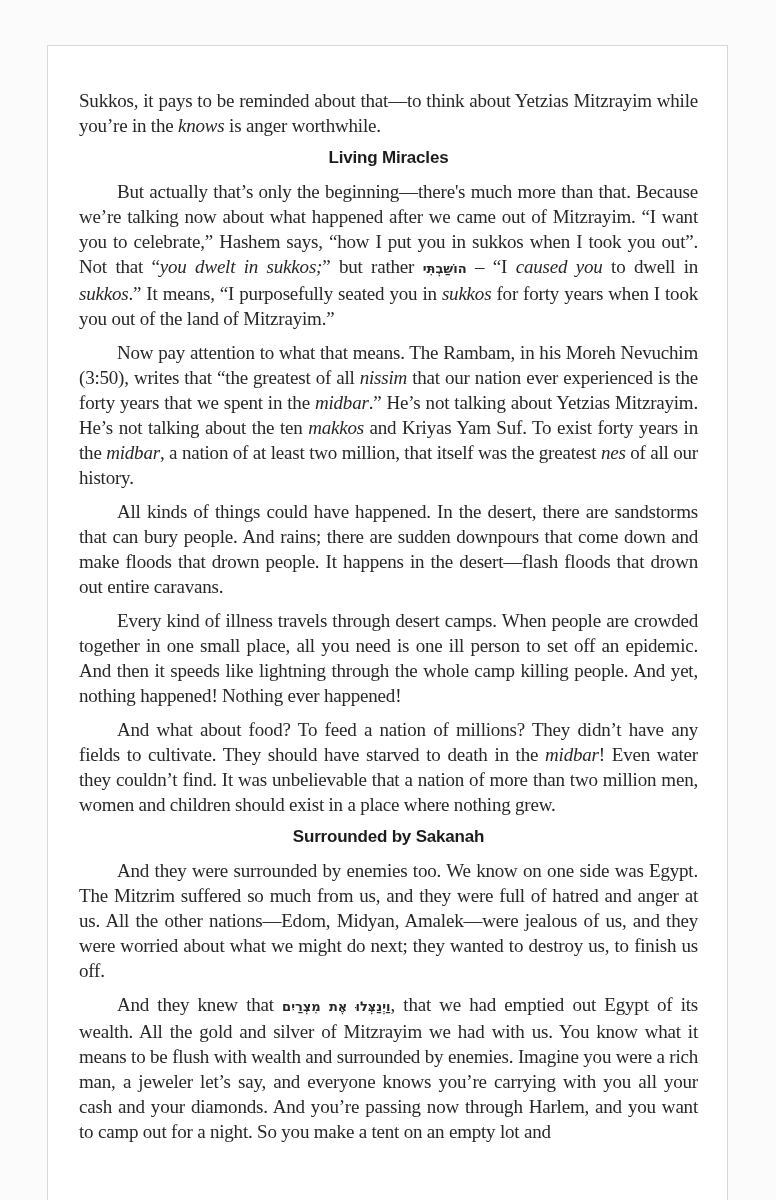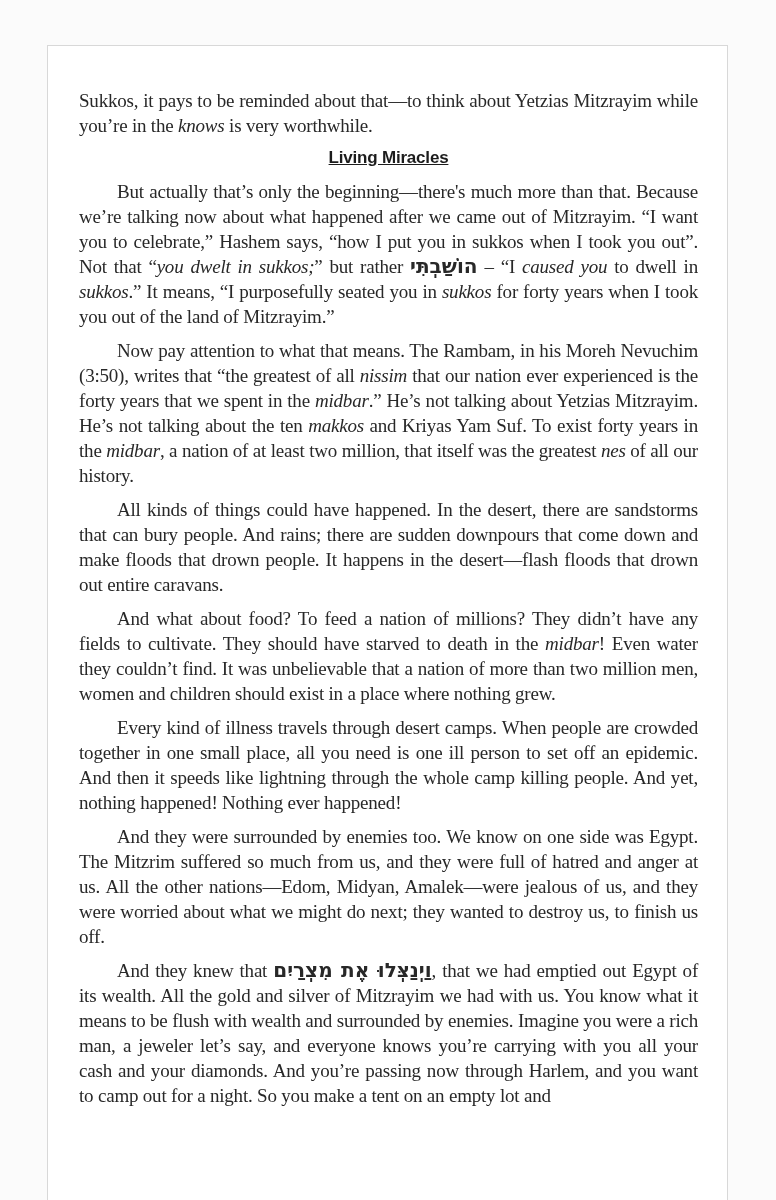--- a/index.html
+++ b/index.html
@@ -38,27 +38,26 @@
   }
   .heading {
     font-family: "Liberation Sans", "DejaVu Sans", sans-serif;
     font-weight: bold;
     font-size: 17px;
     letter-spacing: -0.2px;
     color: #1c1c1c;
     text-align: center;
     margin: 7px 0 10px 0;
     line-height: 22px;
-    text-decoration: underline;
   }
   .run-i { font-style: italic; }
   .run-h {
     font-family: "DejaVu Sans", sans-serif;
     font-weight: 600;
-    font-size: 20px;
+    font-size: 13px;
     letter-spacing: 0;
   }
   .page-footer {
     position: absolute;
     left: 0;
     right: 0;
     top: 1078px;
     text-align: center;
     font-family: "Liberation Sans", "DejaVu Sans", sans-serif;
     font-weight: bold;
@@ -66,34 +65,35 @@
     letter-spacing: 1.3px;
     color: #3e3e3e;
   }
 </style>
 </head>
 <body>
 
 <div class="page-card">
   <div class="body-text">
 
-    <p class="para"><span>Sukkos, it pays to be reminded about that—to think about Yetzias Mitzrayim while you’re in the </span><span class="run-i">knows</span><span> is very worthwhile.</span></p>
+    <p class="para"><span>Sukkos, it pays to be reminded about that—to think about Yetzias Mitzrayim while you’re in the </span><span class="run-i">knows</span><span> is anger worthwhile.</span></p>
 
     <h2 class="heading">Living Miracles</h2>
 
     <p class="para indent"><span>But actually that’s only the beginning—there's much more than that. Because we’re talking now about what happened after we came out of Mitzrayim. “I want you to celebrate,” Hashem says, “how I put you in sukkos when I took you out”. Not that “</span><span class="run-i">you dwelt in sukkos;</span><span>” but rather </span><span class="run-h">הוֹשַׁבְתִּי</span><span> – “I </span><span class="run-i">caused you</span><span> to dwell in </span><span class="run-i">sukkos</span><span>.” It means, “I purposefully seated you in </span><span class="run-i">sukkos</span><span> for forty years when I took you out of the land of Mitzrayim.”</span></p>
 
     <p class="para indent"><span>Now pay attention to what that means. The Rambam, in his Moreh Nevuchim (3:50), writes that “the greatest of all </span><span class="run-i">nissim</span><span> that our nation ever experienced is the forty years that we spent in the </span><span class="run-i">midbar</span><span>.” He’s not talking about Yetzias Mitzrayim. He’s not talking about the ten </span><span class="run-i">makkos</span><span> and Kriyas Yam Suf. To exist forty years in the </span><span class="run-i">midbar</span><span>, a nation of at least two million, that itself was the greatest </span><span class="run-i">nes</span><span> of all our history.</span></p>
 
     <p class="para indent"><span>All kinds of things could have happened. In the desert, there are sandstorms that can bury people. And rains; there are sudden downpours that come down and make floods that drown people. It happens in the desert—flash floods that drown out entire caravans.</span></p>
 
+    <p class="para indent"><span>Every kind of illness travels through desert camps. When people are crowded together in one small place, all you need is one ill person to set off an epidemic. And then it speeds like lightning through the whole camp killing people. And yet, nothing happened! Nothing ever happened!</span></p>
+
     <p class="para indent"><span>And what about food? To feed a nation of millions? They didn’t have any fields to cultivate. They should have starved to death in the </span><span class="run-i">midbar</span><span>! Even water they couldn’t find. It was unbelievable that a nation of more than two million men, women and children should exist in a place where nothing grew.</span></p>
 
-    <p class="para indent"><span>Every kind of illness travels through desert camps. When people are crowded together in one small place, all you need is one ill person to set off an epidemic. And then it speeds like lightning through the whole camp killing people. And yet, nothing happened! Nothing ever happened!</span></p>
-
+    <h2 class="heading">Surrounded by Sakanah</h2>
 
     <p class="para indent"><span>And they were surrounded by enemies too. We know on one side was Egypt. The Mitzrim suffered so much from us, and they were full of hatred and anger at us. All the other nations—Edom, Midyan, Amalek—were jealous of us, and they were worried about what we might do next; they wanted to destroy us, to finish us off.</span></p>
 
     <p class="para indent"><span>And they knew that </span><span class="run-h">וַיְנַצְּלוּ אֶת מִצְרַיִם</span><span>, that we had emptied out Egypt of its wealth. All the gold and silver of Mitzrayim we had with us. You know what it means to be flush with wealth and surrounded by enemies. Imagine you were a rich man, a jeweler let’s say, and everyone knows you’re carrying with you all your cash and your diamonds. And you’re passing now through Harlem, and you want to camp out for a night. So you make a tent on an empty lot and</span></p>
 
   </div>
 
 </div>
 
 </body></html>

